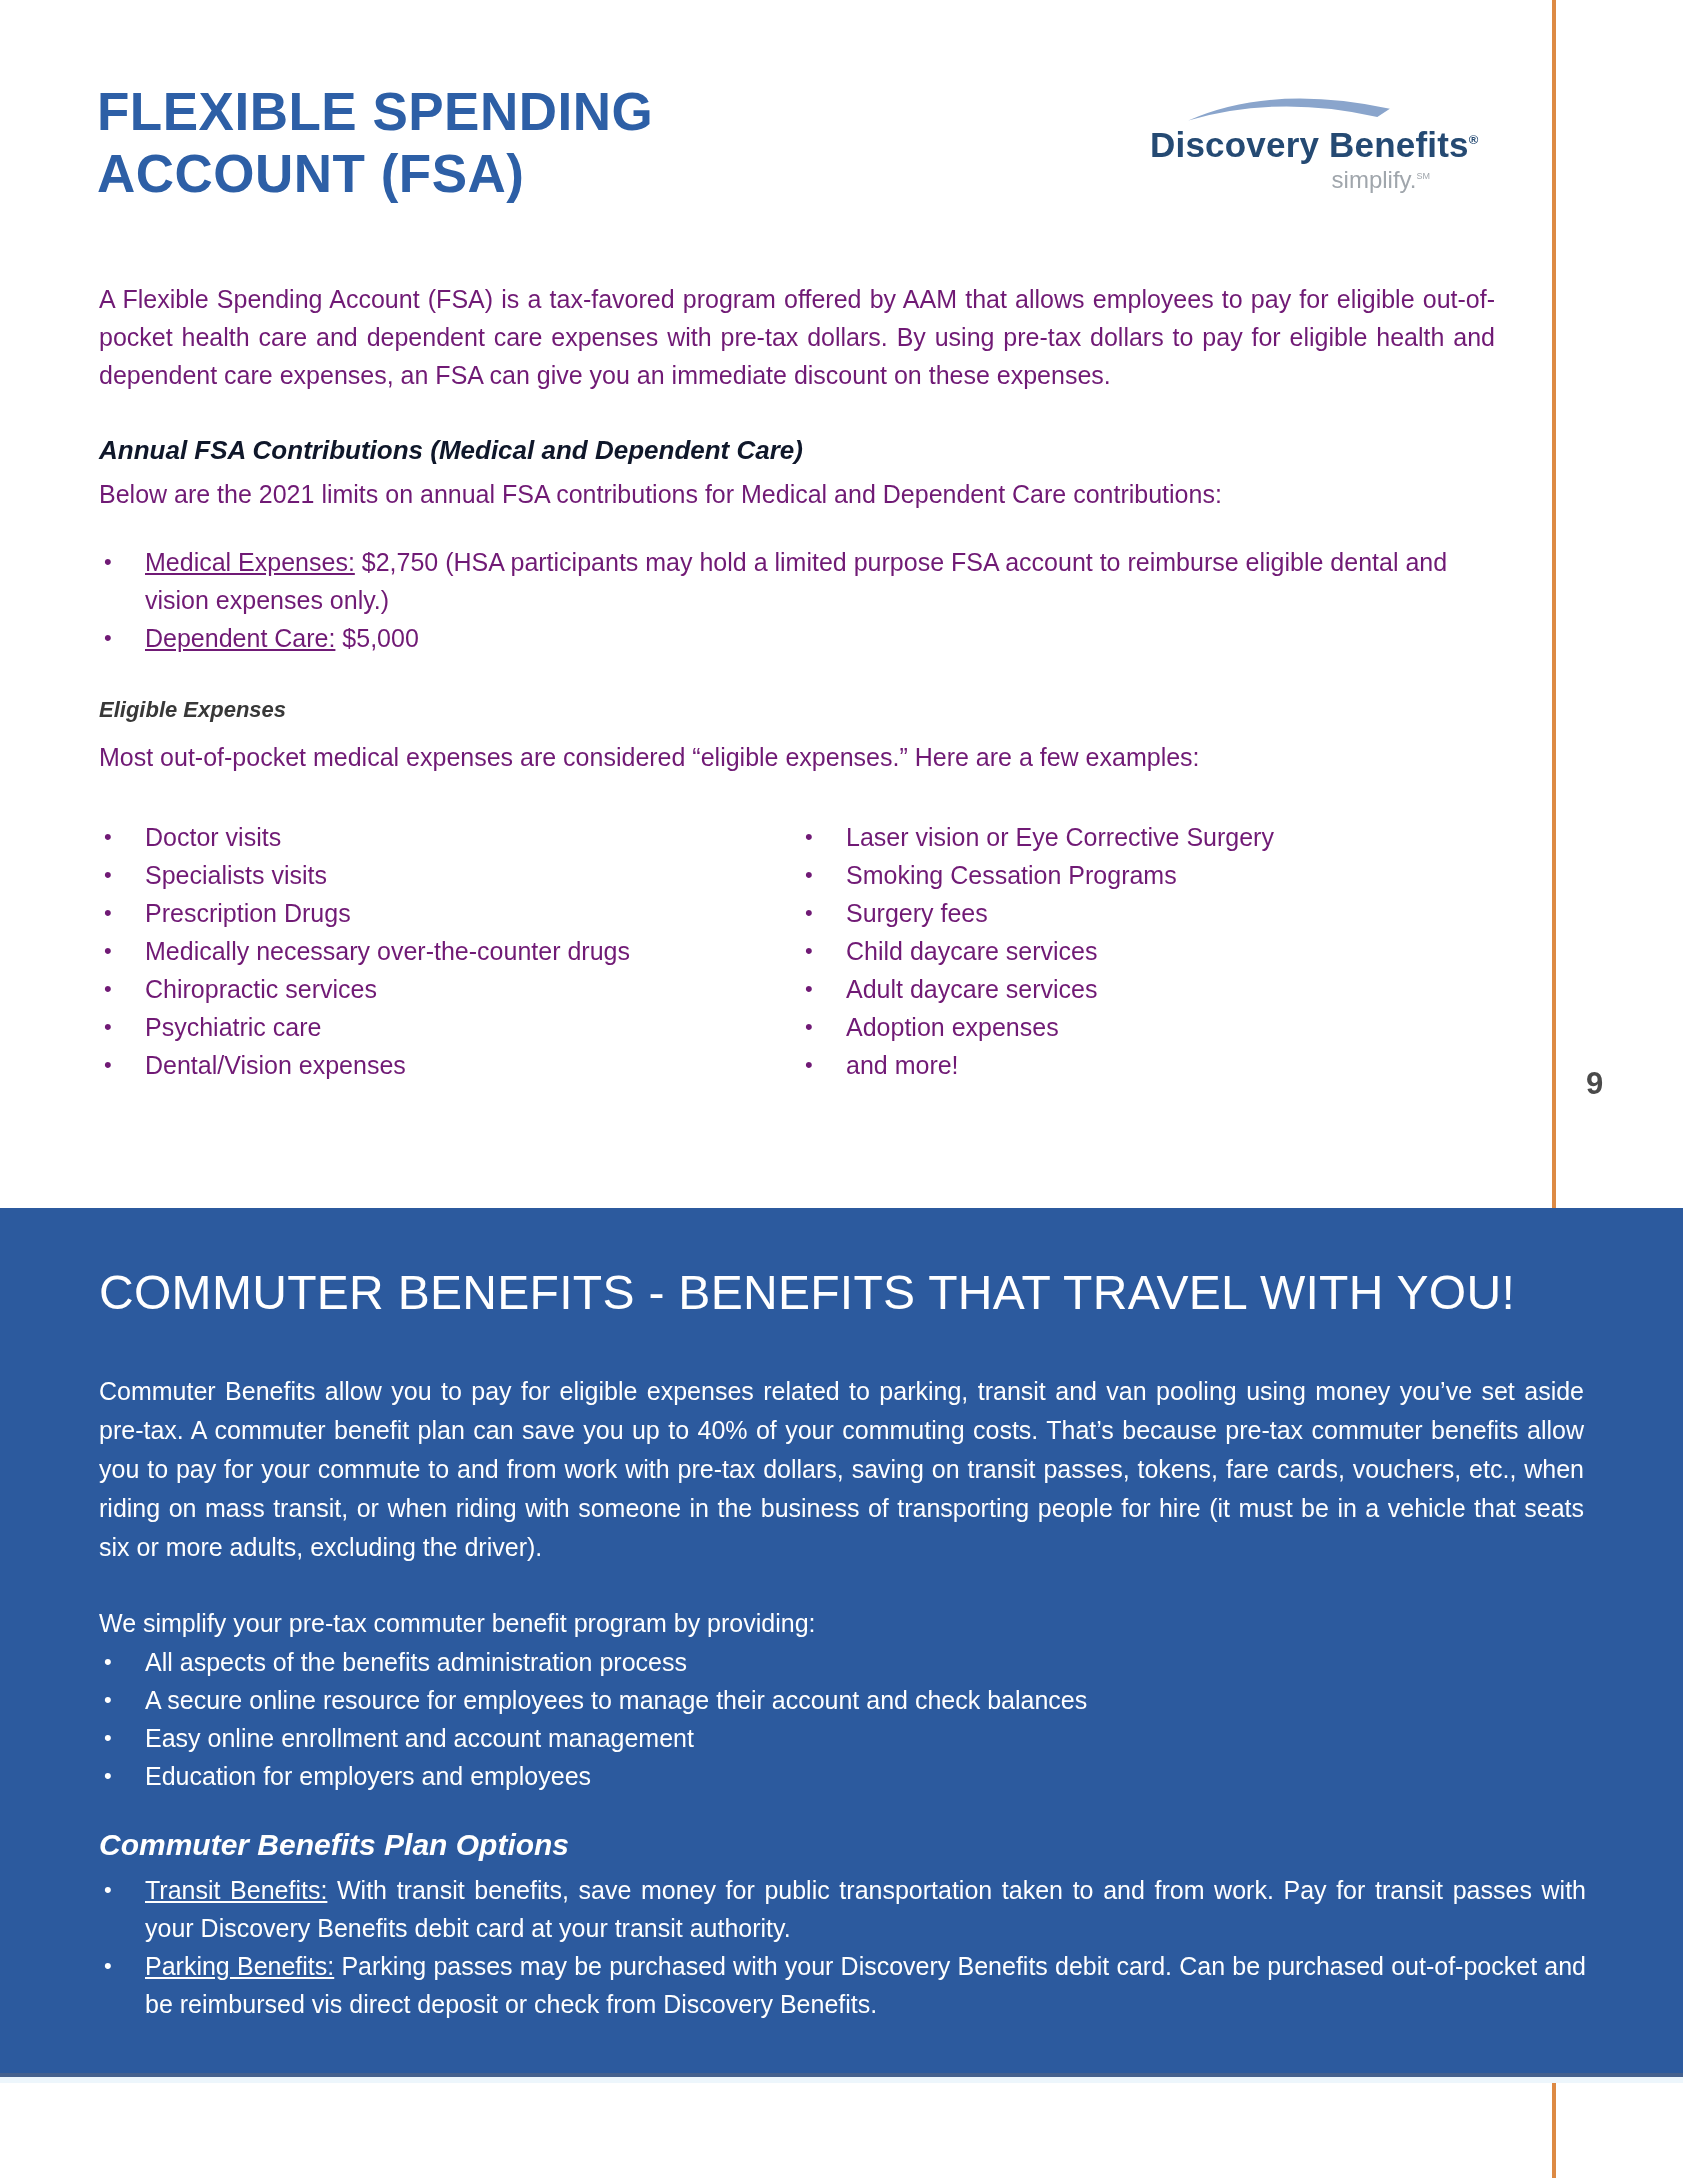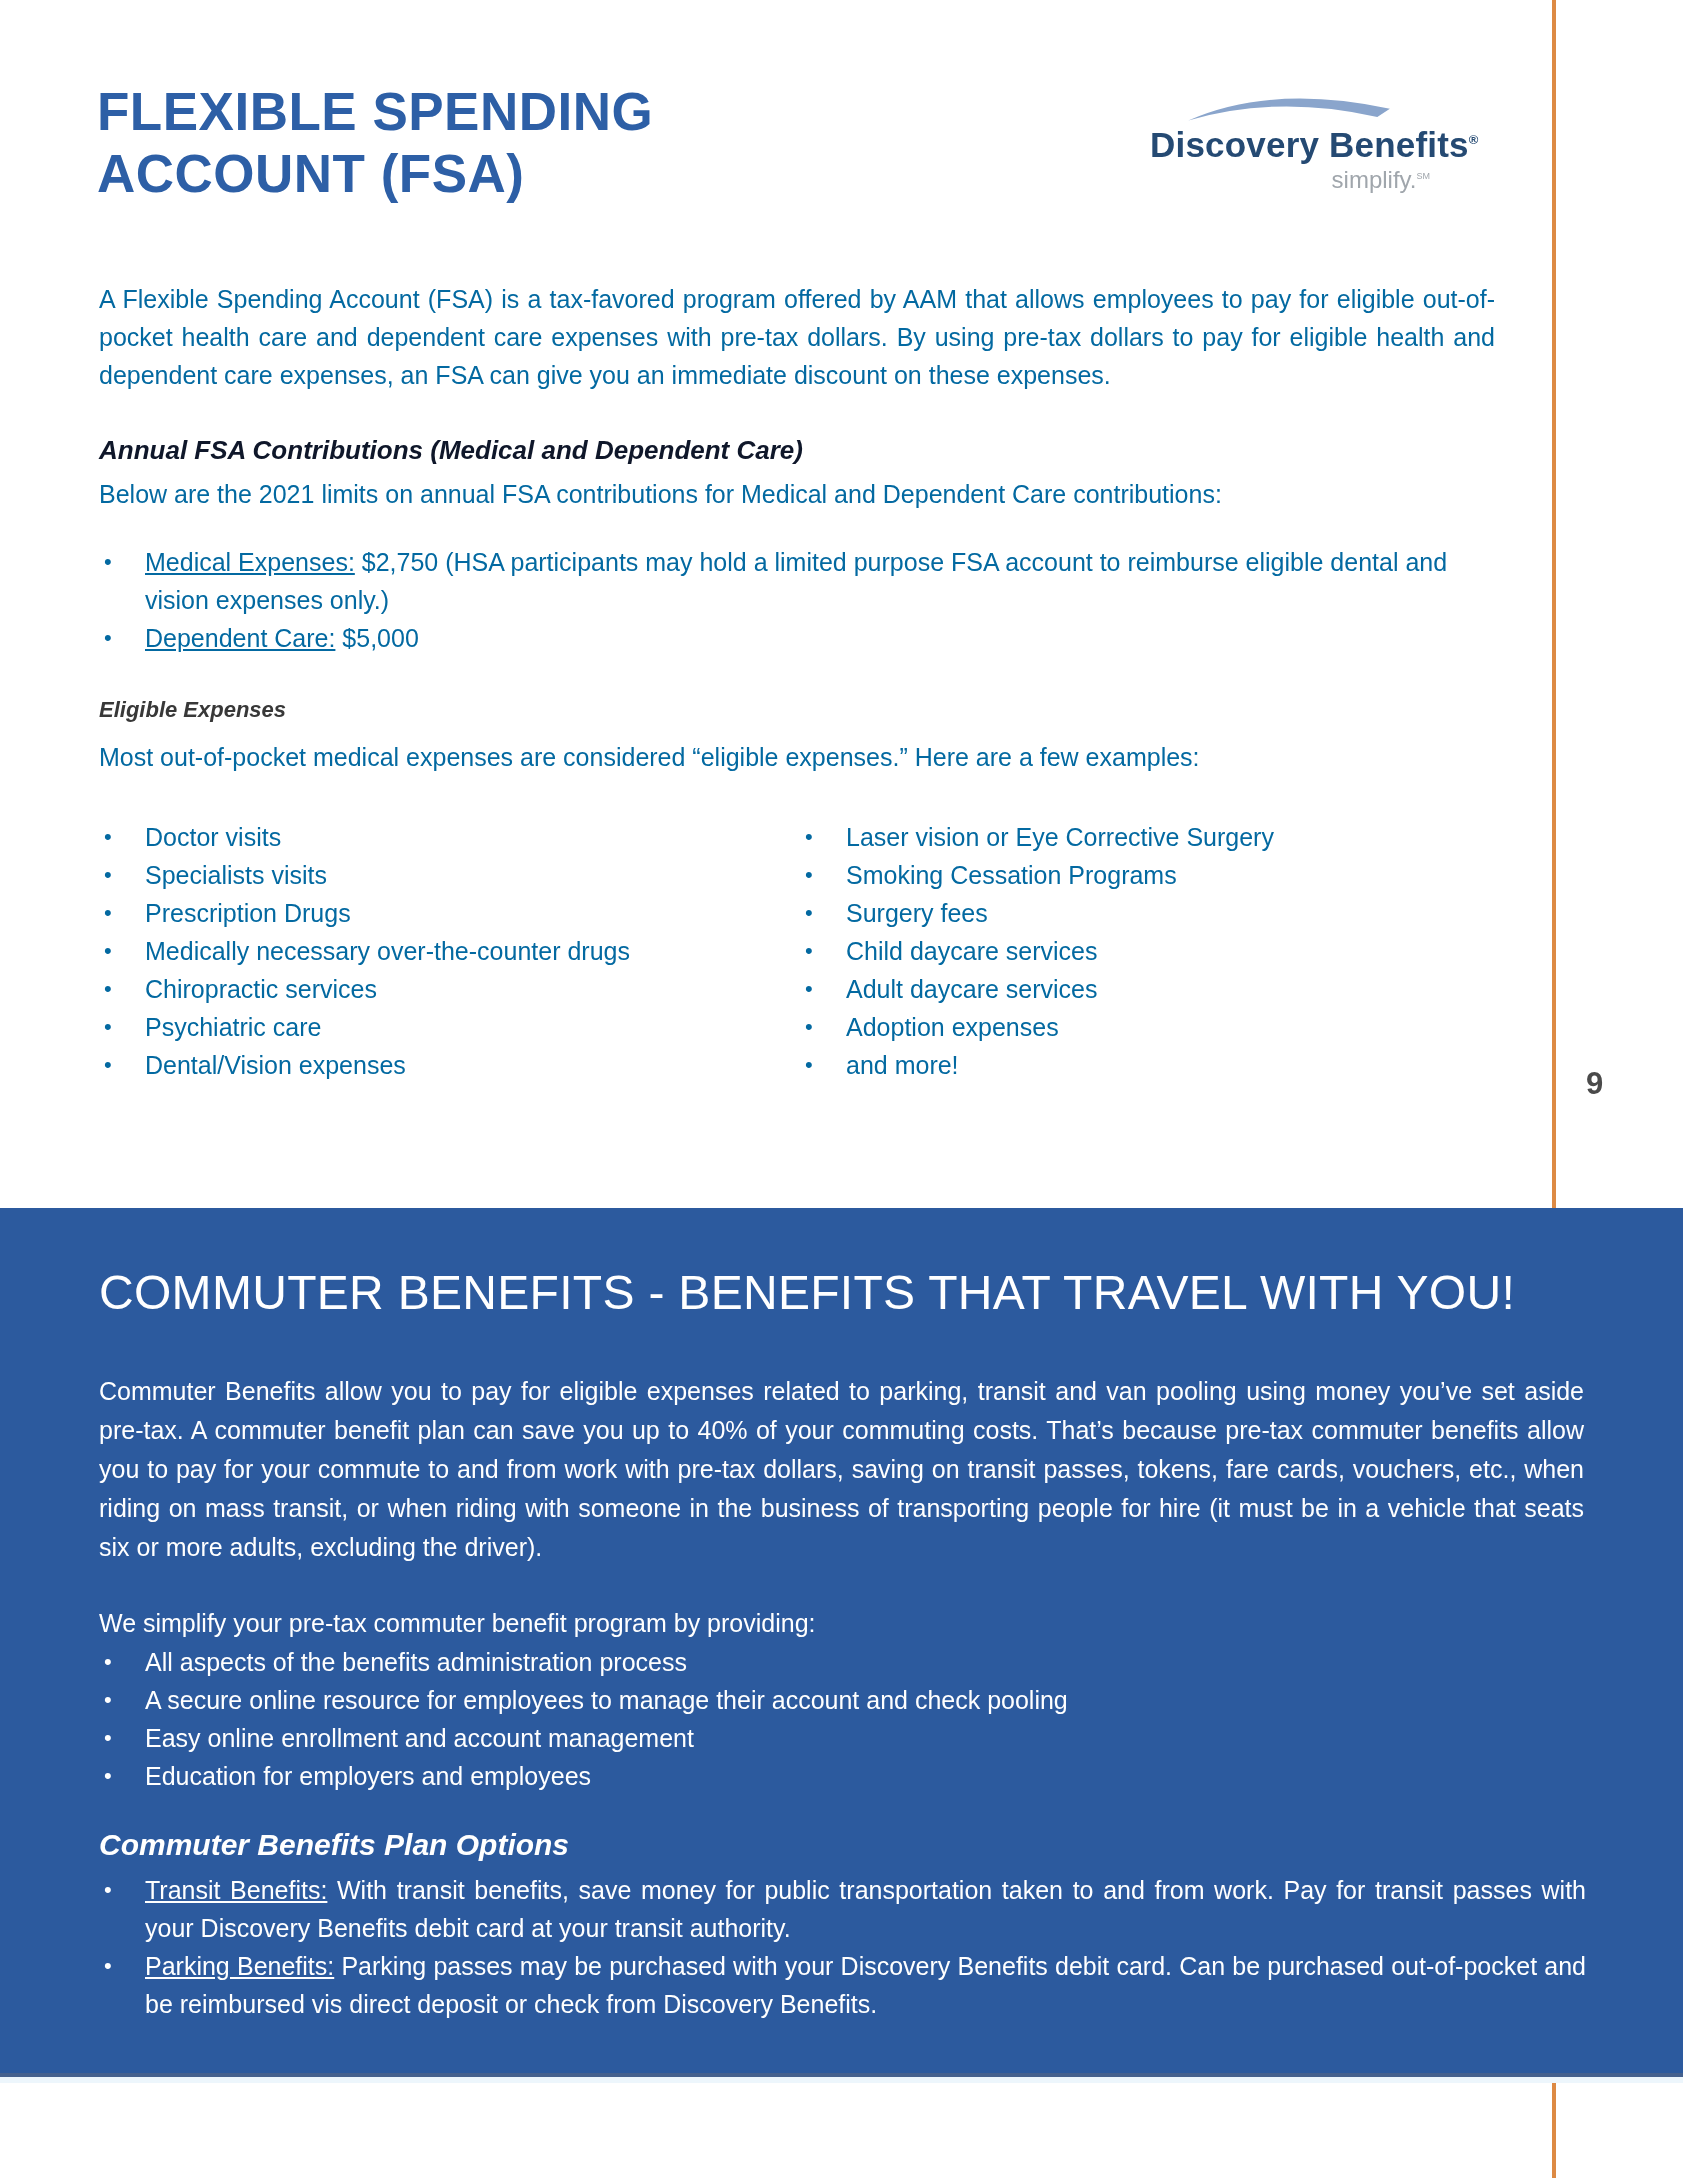--- a/index.html
+++ b/index.html
@@ -24,21 +24,21 @@
 
   
   .logo { position:absolute; left:1150px; top:89px; width:337px; }
   .logo-swoosh { display:block; margin-left:32px; width:216px; height:36px; }
   .logo-name { font-size:35px; font-weight:bold; color:#254a73; letter-spacing:0.2px; white-space:nowrap; }
   .logo-name sup { font-size:13px; color:#254a73; }
   .logo-tagline { font-size:24px; color:#a0a6ac; text-align:right; margin-right:57px; margin-top:1px; }
   .logo-tagline sup { font-size:9px; }
 
   
-  .bodytext { font-size:25px; line-height:38px; color:#0369a1; }
+  .bodytext { font-size:25px; line-height:38px; color:#701a75; }
   .just { text-align:justify; }
 
   .fsa-intro { position:absolute; left:99px; top:280px; width:1396px; }
   .annual-heading { position:absolute; left:99px; top:435px; font-size:26px; font-weight:bold; font-style:italic; color:#0f172a; }
   .annual-intro { position:absolute; left:99px; top:475px; width:1396px; }
   .annual-list { position:absolute; left:99px; top:543px; width:1386px; }
 
   .eligible-heading { position:absolute; left:99px; top:697px; font-size:22px; font-weight:bold; font-style:italic; color:#383838; }
   .eligible-intro { position:absolute; left:99px; top:738px; width:1396px; }
 
@@ -188,21 +188,21 @@
     <h2 class="band-heading">COMMUTER BENEFITS - BENEFITS THAT TRAVEL WITH YOU!</h2>
     <p class="commuter-intro bodytext just">Commuter Benefits allow you to pay for eligible expenses related to parking, transit and van pooling using money you’ve set aside pre-tax. A commuter benefit plan can save you up to 40% of your commuting costs. That’s because pre-tax commuter benefits allow you to pay for your commute to and from work with pre-tax dollars, saving on transit passes, tokens, fare cards, vouchers, etc., when riding on mass transit, or when riding with someone in the business of transporting people for hire (it must be in a vehicle that seats six or more adults, excluding the driver).</p>
     <p class="simplify-heading bodytext">We simplify your pre-tax commuter benefit program by providing:</p>
     <ul class="simplify-list bodytext">
       <li>
           <span class="b">•</span>
           <span class="t">All aspects of the benefits administration process</span>
         </li>
       <li>
           <span class="b">•</span>
-          <span class="t">A secure online resource for employees to manage their account and check pooling</span>
+          <span class="t">A secure online resource for employees to manage their account and check balances</span>
         </li>
       <li>
           <span class="b">•</span>
           <span class="t">Easy online enrollment and account management</span>
         </li>
       <li>
           <span class="b">•</span>
           <span class="t">Education for employers and employees</span>
         </li>
     </ul>

